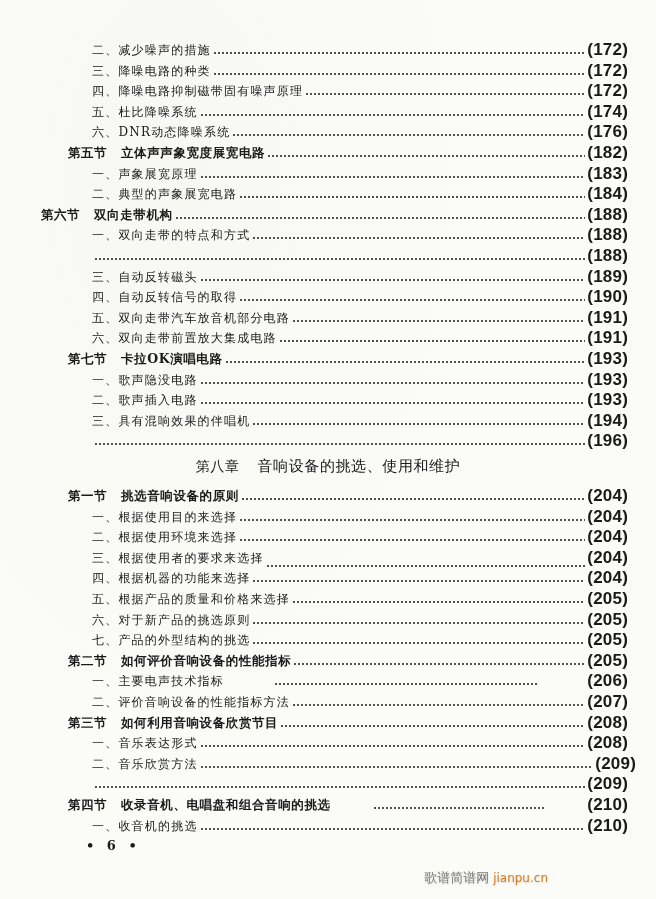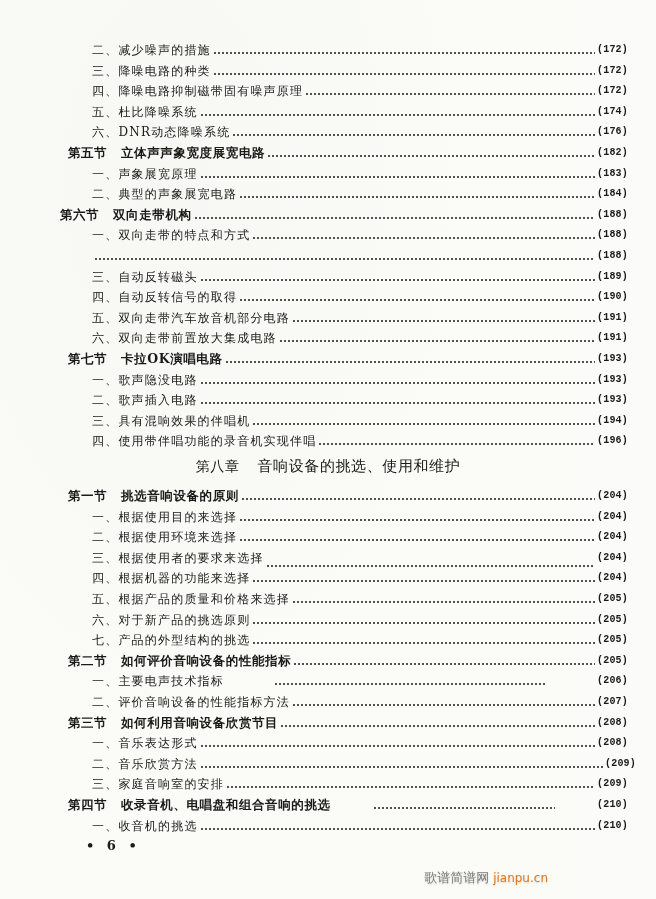--- a/index.html
+++ b/index.html
@@ -37,22 +37,22 @@
     flex: 1 1 auto;
     height: 2px;
     margin: 6px 2px 0 2px;
     background-image: radial-gradient(circle, #333 0.8px, transparent 1px);
     background-size: 4px 2px;
     background-repeat: repeat-x;
     opacity: 0.85;
   }
   .row .page-ref {
     flex: 0 0 auto;
-    font-family: Liberation Mono, monospace;
-    font-size: 10px;
+    font-family: Liberation Sans, sans-serif;
+    font-size: 17px;
     font-weight: bold;
     letter-spacing: 0.2px;
   }
   .row.sub .label { font-size: 12px; }
   .chapter {
     position: absolute;
     left: 0; width: 656px; top: 457px;
     text-align: center;
     font-size: 15px;
     letter-spacing: 0.6px;
@@ -110,21 +110,21 @@
       <div class="row sub" style="top: 164.6px; padding-left: 92px; padding-right: 28px; box-sizing: border-box;">
         <span class="label"><span class="num">一、</span><span class="title">声象展宽原理</span></span>
         <span class="leader"></span>
         <span class="page-ref">(183)</span>
       </div>
       <div class="row sub" style="top: 185.2px; padding-left: 92px; padding-right: 28px; box-sizing: border-box;">
         <span class="label"><span class="num">二、</span><span class="title">典型的声象展宽电路</span></span>
         <span class="leader"></span>
         <span class="page-ref">(184)</span>
       </div>
-      <div class="row section" style="top: 205.8px; padding-left: 60px; padding-right: 28px; box-sizing: border-box;">
+      <div class="row section" style="top: 205.8px; padding-left: 41px; padding-right: 28px; box-sizing: border-box;">
         <span class="label"><span class="num">第六节</span><span class="title">双向走带机构</span></span>
         <span class="leader"></span>
         <span class="page-ref">(188)</span>
       </div>
       <div class="row sub" style="top: 226.4px; padding-left: 92px; padding-right: 28px; box-sizing: border-box;">
         <span class="label"><span class="num">一、</span><span class="title">双向走带的特点和方式</span></span>
         <span class="leader"></span>
         <span class="page-ref">(188)</span>
       </div>
       <div class="row sub" style="top: 247px; padding-left: 92px; padding-right: 28px; box-sizing: border-box;">
@@ -165,21 +165,20 @@
         <span class="label"><span class="num">二、</span><span class="title">歌声插入电路</span></span>
         <span class="leader"></span>
         <span class="page-ref">(193)</span>
       </div>
       <div class="row sub" style="top: 411.8px; padding-left: 92px; padding-right: 28px; box-sizing: border-box;">
         <span class="label"><span class="num">三、</span><span class="title">具有混响效果的伴唱机</span></span>
         <span class="leader"></span>
         <span class="page-ref">(194)</span>
       </div>
       <div class="row sub" style="top: 432.4px; padding-left: 92px; padding-right: 28px; box-sizing: border-box;">
-        <span class="label"><span class="num">四、</span><span class="title">使用带伴唱功能的录音机实现伴唱</span></span>
         <span class="leader"></span>
         <span class="page-ref">(196)</span>
       </div>
       <div class="row section" style="top: 487px; padding-left: 68px; padding-right: 28px; box-sizing: border-box;">
         <span class="label"><span class="num">第一节</span><span class="title">挑选音响设备的原则</span></span>
         <span class="leader"></span>
         <span class="page-ref">(204)</span>
       </div>
       <div class="row sub" style="top: 507.6px; padding-left: 92px; padding-right: 28px; box-sizing: border-box;">
         <span class="label"><span class="num">一、</span><span class="title">根据使用目的来选择</span></span>
@@ -240,21 +239,20 @@
         <span class="label"><span class="num">一、</span><span class="title">音乐表达形式</span></span>
         <span class="leader"></span>
         <span class="page-ref">(208)</span>
       </div>
       <div class="row sub" style="top: 754.8px; padding-left: 92px; padding-right: 20px; box-sizing: border-box;">
         <span class="label"><span class="num">二、</span><span class="title">音乐欣赏方法</span></span>
         <span class="leader"></span>
         <span class="page-ref">(209)</span>
       </div>
       <div class="row sub" style="top: 775.4px; padding-left: 92px; padding-right: 28px; box-sizing: border-box;">
-        <span class="label"><span class="num">三、</span><span class="title">家庭音响室的安排</span></span>
         <span class="leader"></span>
         <span class="page-ref">(209)</span>
       </div>
       <div class="row section" style="top: 796px; padding-left: 68px; padding-right: 28px; box-sizing: border-box; gap: 40px;">
         <span class="label"><span class="num">第四节</span><span class="title">收录音机、电唱盘和组合音响的挑选</span></span>
         <span class="leader"></span>
         <span class="page-ref">(210)</span>
       </div>
       <div class="row sub" style="top: 816.6px; padding-left: 92px; padding-right: 28px; box-sizing: border-box;">
         <span class="label"><span class="num">一、</span><span class="title">收音机的挑选</span></span>

